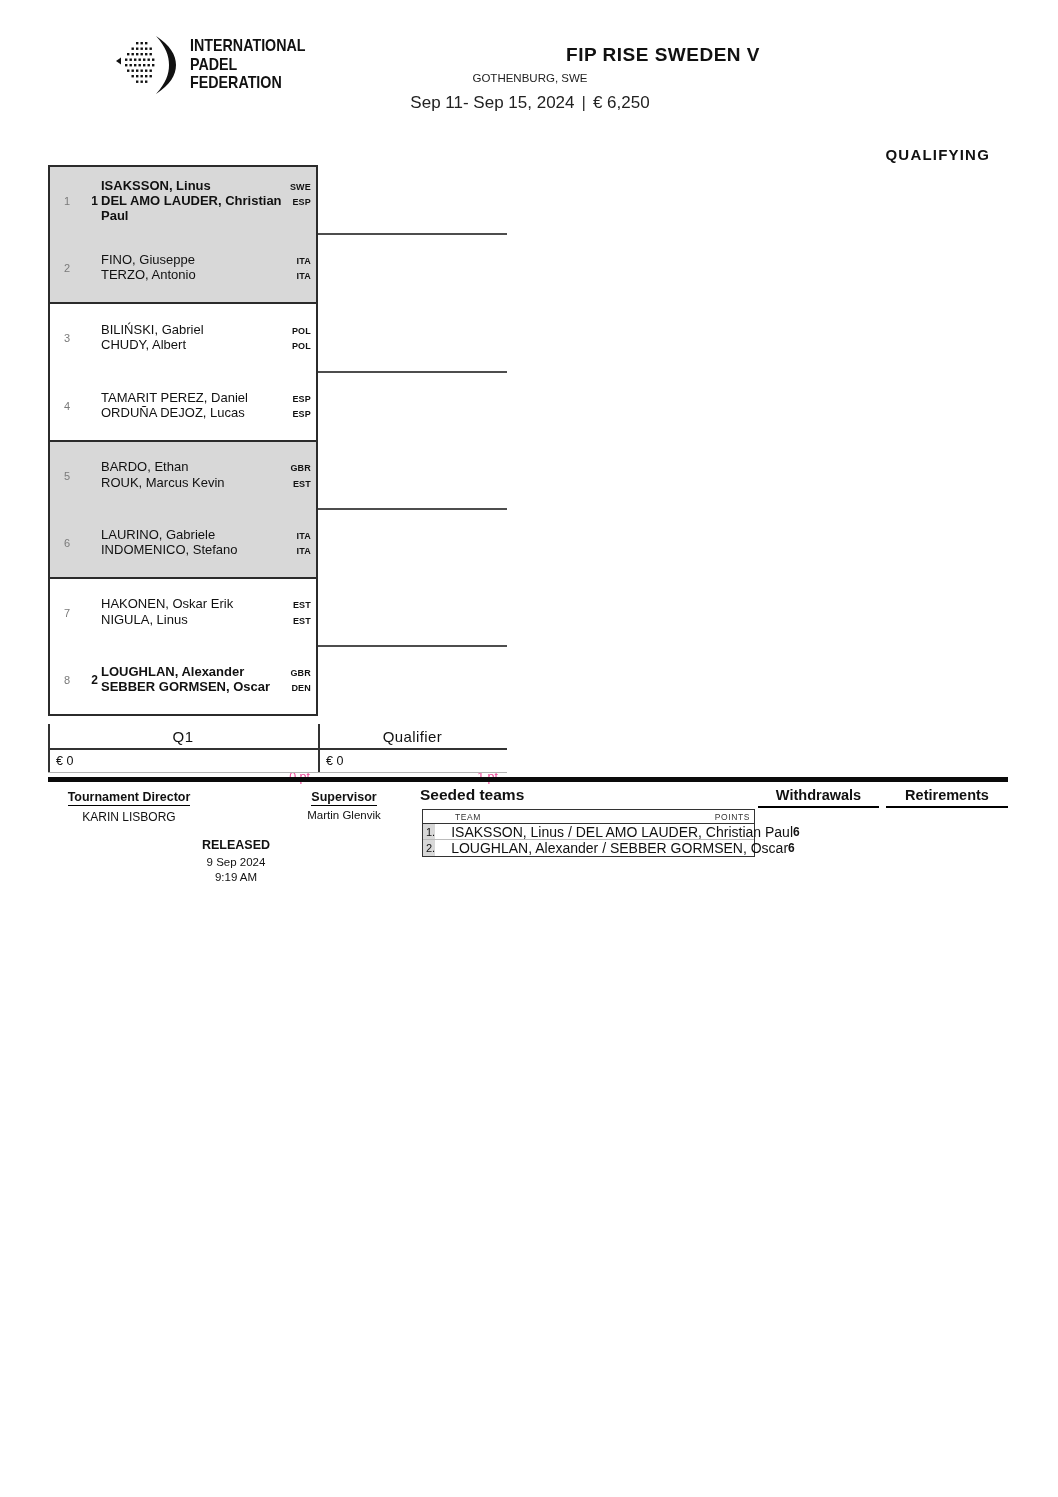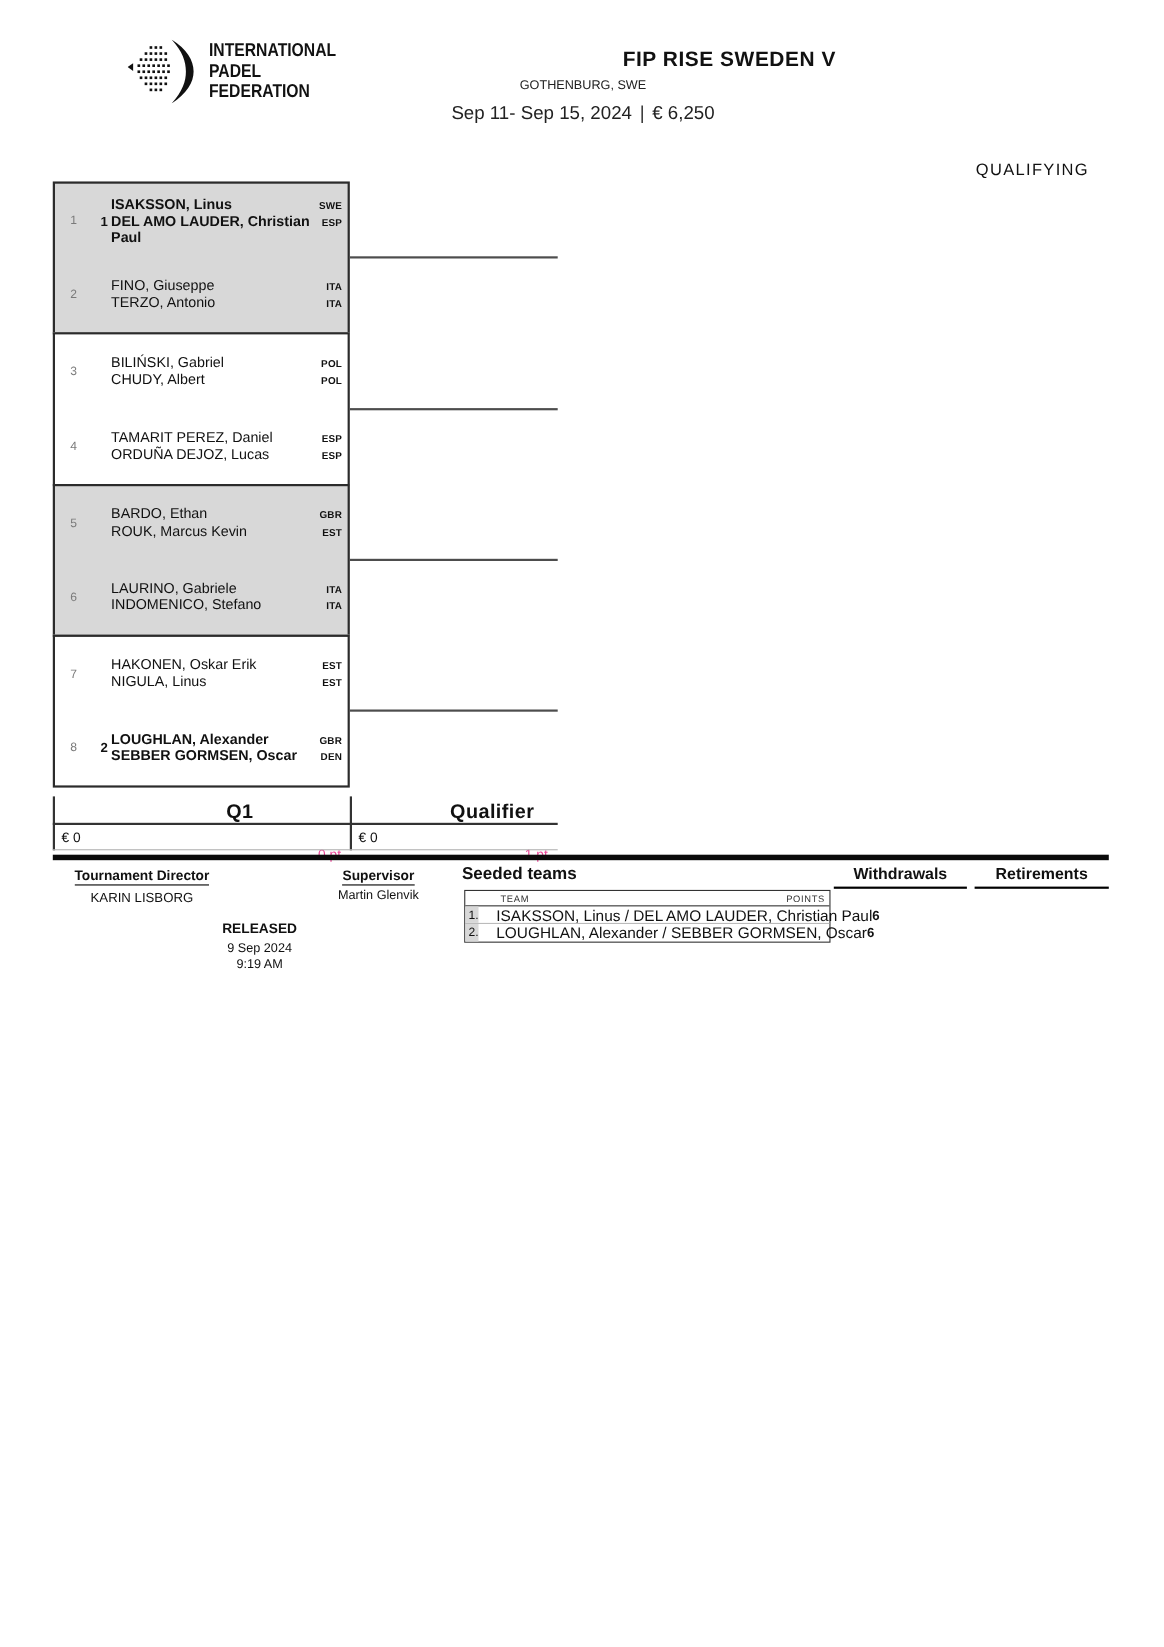--- a/index.html
+++ b/index.html
@@ -19,21 +19,21 @@
     letter-spacing:0; transform:scaleX(0.84); transform-origin:left center;
     white-space:nowrap;
   }
   .evt-header { position:absolute; left:300px; top:44px; width:460px; text-align:center; }
   .evt-title { font-size:19px; font-weight:bold; letter-spacing:0.5px;text-align:right; }
   .evt-loc { font-size:11.5px; margin-top:6px; color:#222; }
   .evt-date-line { font-size:17px; margin-top:9px; color:#222; }
   .evt-date-line .sep { padding:0 7px; color:#333; }
   .section-title {
     position:absolute; right:68px; top:146px;
-    font-size:15px; font-weight:normal; letter-spacing:1.2px;
+    font-size:15px; font-weight:bold; letter-spacing:1.2px;
   }
 
   
   .bracket { position:absolute; left:48px; top:165px; width:270px; height:551px; }
   .pair-block { position:absolute; left:0; width:270px; border:2px solid #2b2b2b; background:#fff; display:flex; flex-direction:column; }
   .pair-block.shaded { background:#d8d8d8; }
   .pb1 { top:0;    height:139px; }
   .pb2 { top:137px; height:140px; }
   .pb3 { top:275px; height:139px; }
   .pb4 { top:412px; height:139px; }
@@ -46,21 +46,21 @@
   .ccode { font-size:9px; font-weight:bold; padding-right:5px; letter-spacing:0.2px; }
   .entry.seeded .pname { font-weight:bold; }
 
   .winner-line { position:absolute; left:318px; width:189px; height:2px; background:#4d4d4d; }
   .wl1 { top:233px; } .wl2 { top:371px; } .wl3 { top:508px; } .wl4 { top:645px; }
 
   
   .rf-vline { position:absolute; top:724px; height:49px; background:#333; }
   .rf-v1 { left:48px; width:2px; }
   .rf-v2 { left:318px; width:1.5px; }
-  .rf-label { position:absolute; top:728px; font-size:18px; font-weight:bold; text-align:center; letter-spacing:0.4px;margin-left:35px; }
+  .rf-label { position:absolute; top:728px; font-size:15px; font-weight:normal; text-align:center; letter-spacing:0.4px; }
   .rf-l1 { left:50px; width:266px; }
   .rf-l2 { left:320px; width:185px; }
   .rf-hline { position:absolute; left:48px; top:748px; width:459px; height:1.5px; background:#333; }
   .rf-prizes { position:absolute; top:754px; display:flex; justify-content:space-between; font-size:12.5px; }
   .rf-p1 { left:56px; width:254px; }
   .rf-p2 { left:326px; width:172px; }
   .pt { color:#ec4899;margin-top:16px; }
   .rf-bline { position:absolute; left:48px; top:772px; width:459px; height:1px; background:#b3b3b3; }
 
   .thick-bar { position:absolute; left:48px; top:777px; width:960px; height:5px; background:#0a0a0a; }

